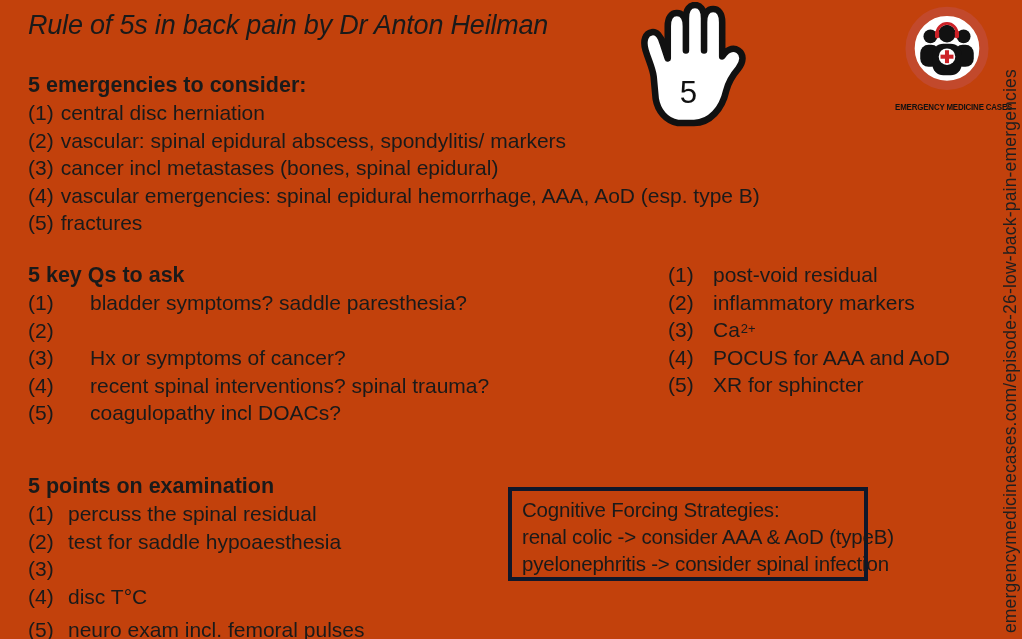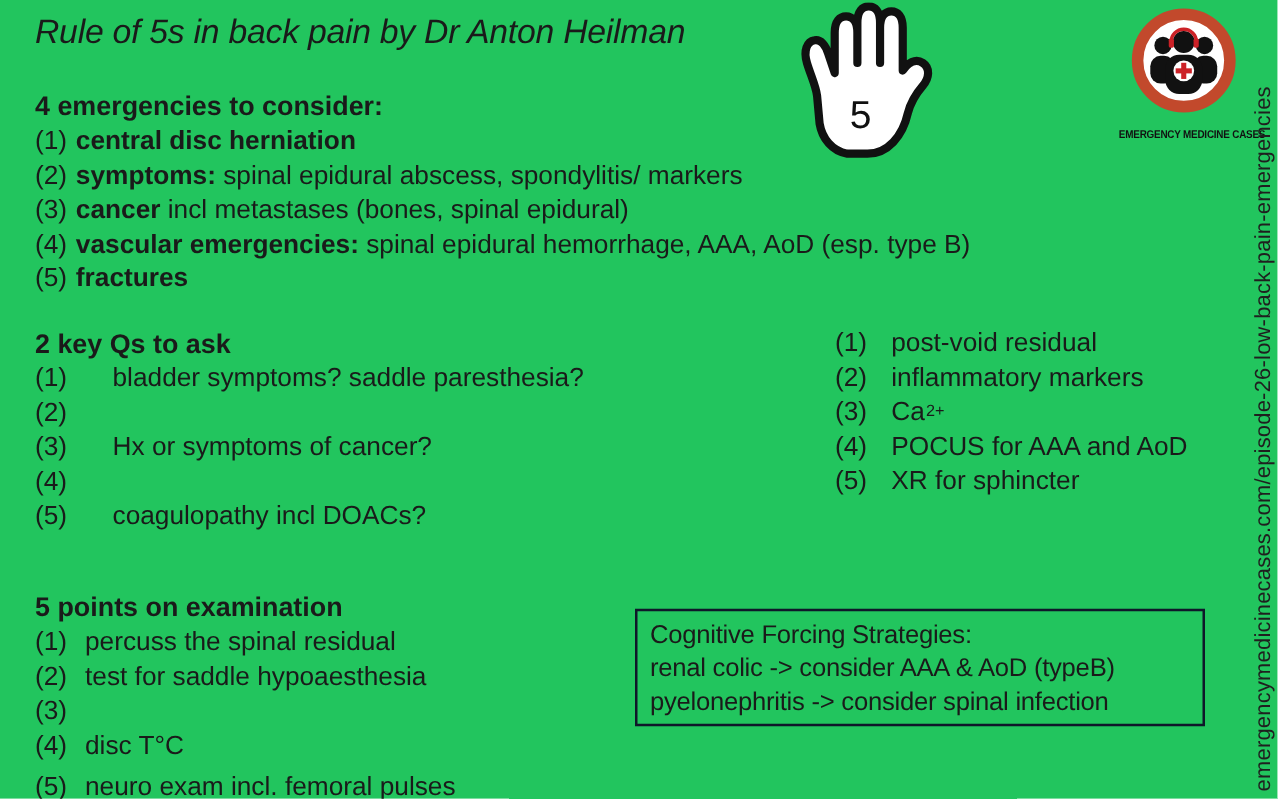--- a/index.html
+++ b/index.html
@@ -3,21 +3,21 @@
 <meta charset="utf-8">
 <style>
   * { margin:0; padding:0; box-sizing:border-box; }
   html,body { background:#ffffff; }
   body {
     font-family: "Liberation Sans", sans-serif;
     color:#1a1a1a;
     width:1022px; height:639px;
     position:relative; overflow:hidden;
   }
-  .canvas { position:absolute; inset:0; background:#22c55e; }
+  .canvas { position:absolute; inset:0; background:#c2410c; }
 
   .title {
     position:absolute; left:28px; top:10px;
     font-style:italic; font-weight:400; font-size:27px;
     letter-spacing:-0.2px; white-space:nowrap;
   }
 
   
   .hand-wrap { position:absolute; left:636px; top:2px; width:124px; height:126px; }
   .hand-wrap svg { width:100%; height:100%; }
@@ -36,39 +36,39 @@
     position:absolute; right:1px; bottom:6px;
     writing-mode:vertical-rl; transform:rotate(180deg);
     font-size:17.5px; color:#1f1f1f; letter-spacing:0.2px; white-space:nowrap;
   }
 
   
   .sec { position:absolute; font-size:21px; line-height:27.5px; }
   .sec-header { font-weight:700; font-size:21.5px; line-height:28px; white-space:nowrap; }
   .row { white-space:nowrap; }
   .em-row .num { margin-right:7px; }
-  .bold { font-weight:700; }
+  .bold { font-weight:400; }
 
   .cols .row { display:flex; }
   .cols .num { flex:none; }
   .sec-keyqs .num { width:62px; }
   .sec-tests .num { width:45px; }
   .sec-exam  .num { width:40px; }
   .sec-exam .row:last-child { margin-top:6px; }
 
   sup.ion { font-size:13px; position:relative; top:-1px; margin-left:1px; }
 
   .sec-emergencies { left:28px; top:71px; }
   .sec-keyqs       { left:28px; top:261px; }
   .sec-tests       { left:668px; top:261px; }
   .sec-exam        { left:28px; top:472px; }
 
   .cog-box {
-    position:absolute; left:508px; top:487px; width:456px; height:94px;
-    border:2px solid #0f172a; padding:5px 10px;
+    position:absolute; left:508px; top:487px; width:360px; height:94px;
+    border:4px solid #0f172a; padding:5px 10px;
     font-size:20.5px; line-height:27px; letter-spacing:-0.2px; white-space:nowrap;
   }
 </style>
 </head>
 <body>
 
 <div class="canvas">
 
   <div class="title">Rule of 5s in back pain by Dr Anton Heilman</div>
 
@@ -116,43 +116,44 @@
       <circle cx="55" cy="56" r="9" fill="#ffffff"></circle>
       <rect x="52.8" y="49" width="4.4" height="14" fill="#cc2127"></rect>
       <rect x="48" y="53.8" width="14" height="4.4" fill="#cc2127"></rect>
     </svg>
     <div class="logo-caption">EMERGENCY MEDICINE CASES</div>
   </div>
 
   <div class="side-url">emergencymedicinecases.com/episode-26-low-back-pain-emergencies</div>
 
   <div class="sec sec-emergencies">
-    <div class="sec-header">4 emergencies to consider:</div>
+    <div class="sec-header">5 emergencies to consider:</div>
     <div class="row em-row"><span class="num">(1)</span><span class="bold">central disc herniation</span><span></span></div>
-    <div class="row em-row"><span class="num">(2)</span><span class="bold">symptoms:</span><span> spinal epidural abscess, spondylitis/ markers</span></div>
+    <div class="row em-row"><span class="num">(2)</span><span class="bold">vascular:</span><span> spinal epidural abscess, spondylitis/ markers</span></div>
     <div class="row em-row"><span class="num">(3)</span><span class="bold">cancer</span><span> incl metastases (bones, spinal epidural)</span></div>
     <div class="row em-row"><span class="num">(4)</span><span class="bold">vascular emergencies:</span><span> spinal epidural hemorrhage, AAA, AoD (esp. type B)</span></div>
     <div class="row em-row"><span class="num">(5)</span><span class="bold">fractures</span><span></span></div>
   </div>
 
   <div class="sec sec-keyqs cols">
-    <div class="sec-header">2 key Qs to ask</div>
+    <div class="sec-header">5 key Qs to ask</div>
     <div class="row">
         <span class="num">(1)</span>
         <span>bladder symptoms? saddle paresthesia?</span>
       </div>
     <div class="row">
         <span class="num">(2)</span>
       </div>
     <div class="row">
         <span class="num">(3)</span>
         <span>Hx or symptoms of cancer?</span>
       </div>
     <div class="row">
         <span class="num">(4)</span>
+        <span>recent spinal interventions? spinal trauma?</span>
       </div>
     <div class="row">
         <span class="num">(5)</span>
         <span>coagulopathy incl DOACs?</span>
       </div>
   </div>
 
   <div class="sec sec-tests cols">
     <div class="row">
         <span class="num">(1)</span>

